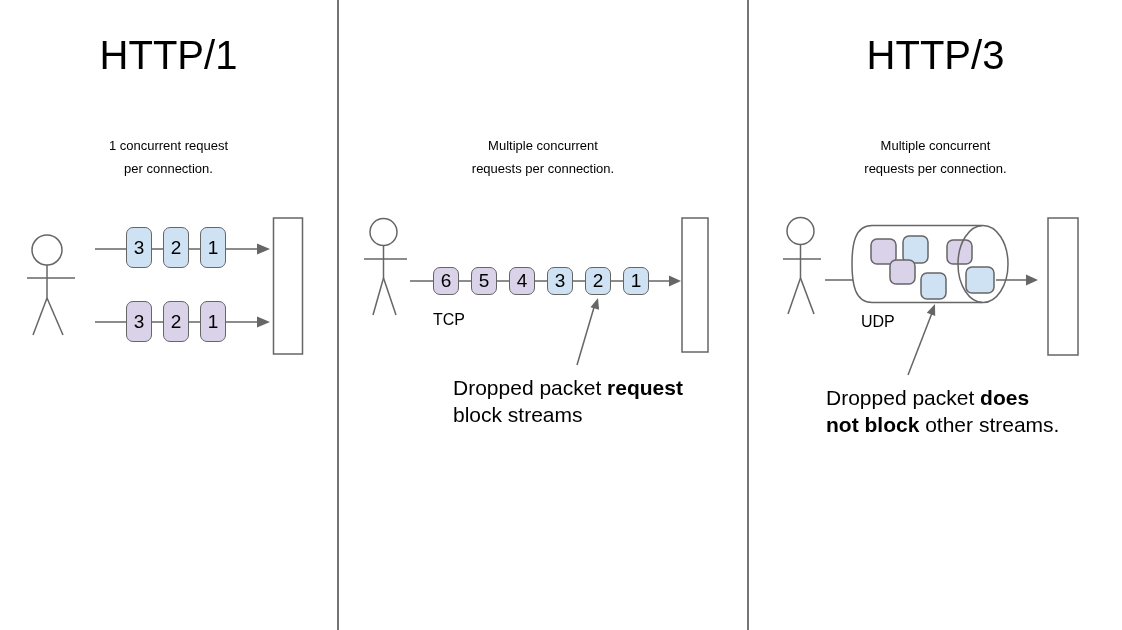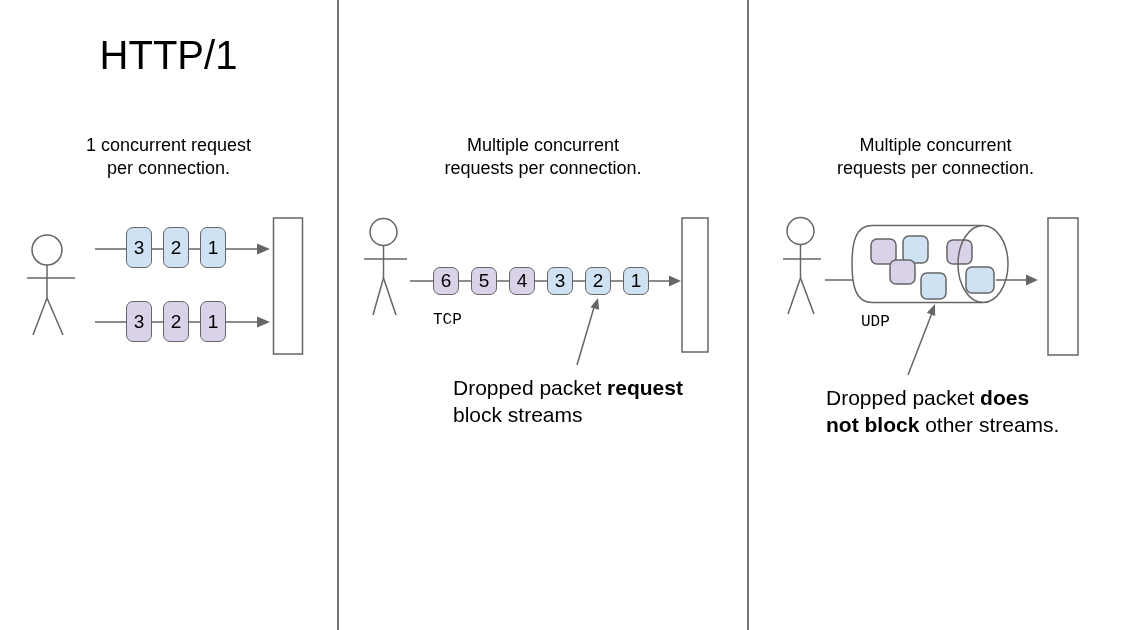--- a/index.html
+++ b/index.html
@@ -6,26 +6,26 @@
   body{
     width:1122px;height:630px;position:relative;background:#ffffff;
     font-family:"Liberation Sans","DejaVu Sans",sans-serif;color:#000;
     overflow:hidden;
   }
   .divider{position:absolute;top:0;width:1.5px;height:630px;background:#757575;}
   .col{position:absolute;top:0;height:486px;}
   .col-title{position:absolute;top:33px;left:0;right:0;text-align:center;
     font-size:40px;line-height:44px;font-weight:400;}
   .col-caption{position:absolute;top:134px;left:0;right:0;text-align:center;
-    font-size:18px;line-height:23px;white-space:pre-line;}
+    font-size:13px;line-height:23px;white-space:pre-line;}
   .diagram-svg{position:absolute;left:0;top:200px;}
   .packet{position:absolute;box-sizing:border-box;border:1.5px solid #666;
     border-radius:7px;display:flex;align-items:center;justify-content:center;
     font-size:19px;color:#000;}
-  .proto-label{position:absolute;font-size:16px;font-family:Liberation Mono, monospace;}
+  .proto-label{position:absolute;font-size:16px;}
   .note{position:absolute;font-size:21px;line-height:27px;text-align:left;}
   .note b{font-weight:700;}
   svg line, svg path, svg circle, svg ellipse{stroke:#666;fill:none;stroke-width:1.5;}
   svg rect.server{fill:#fff;stroke:#666;stroke-width:1.5;}
   svg rect.tube-packet{stroke:#666;stroke-width:1.5;}
   svg polygon.arrowhead{fill:#666;stroke:none;}
 </style>
 </head>
 <body>
 
@@ -104,20 +104,21 @@
   <div class="packet" style="left: 285px; top: 267px; width: 26px; height: 28px; background: rgb(207, 226, 243); fill: rgb(207, 226, 243);">1</div>
 
   <div class="proto-label" style="left:95px;top:311px">TCP</div>
 
   <div class="note" style="left:115px;top:374px;width:255px">
     <span>Dropped packet </span><b>request</b><span> block streams</span>
   </div>
 </div>
 
 <div class="col" style="left:749px;width:373px">
+  <div class="col-title">HTTP/3</div>
   <div class="col-caption">Multiple concurrent
 requests per connection.</div>
 
   <svg class="diagram-svg" width="373" height="230" viewBox="0 0 373 230">
 
     <g>
       <circle cx="51.5" cy="31" r="13.5"></circle>
       <line x1="51.5" y1="44.5" x2="51.5" y2="78"></line>
       <line x1="34" y1="59" x2="72" y2="59"></line>
       <line x1="51.5" y1="78" x2="39" y2="114"></line>

